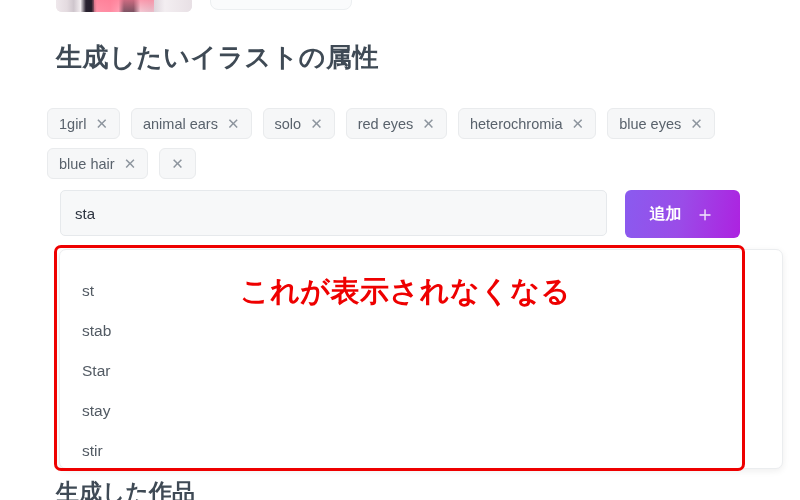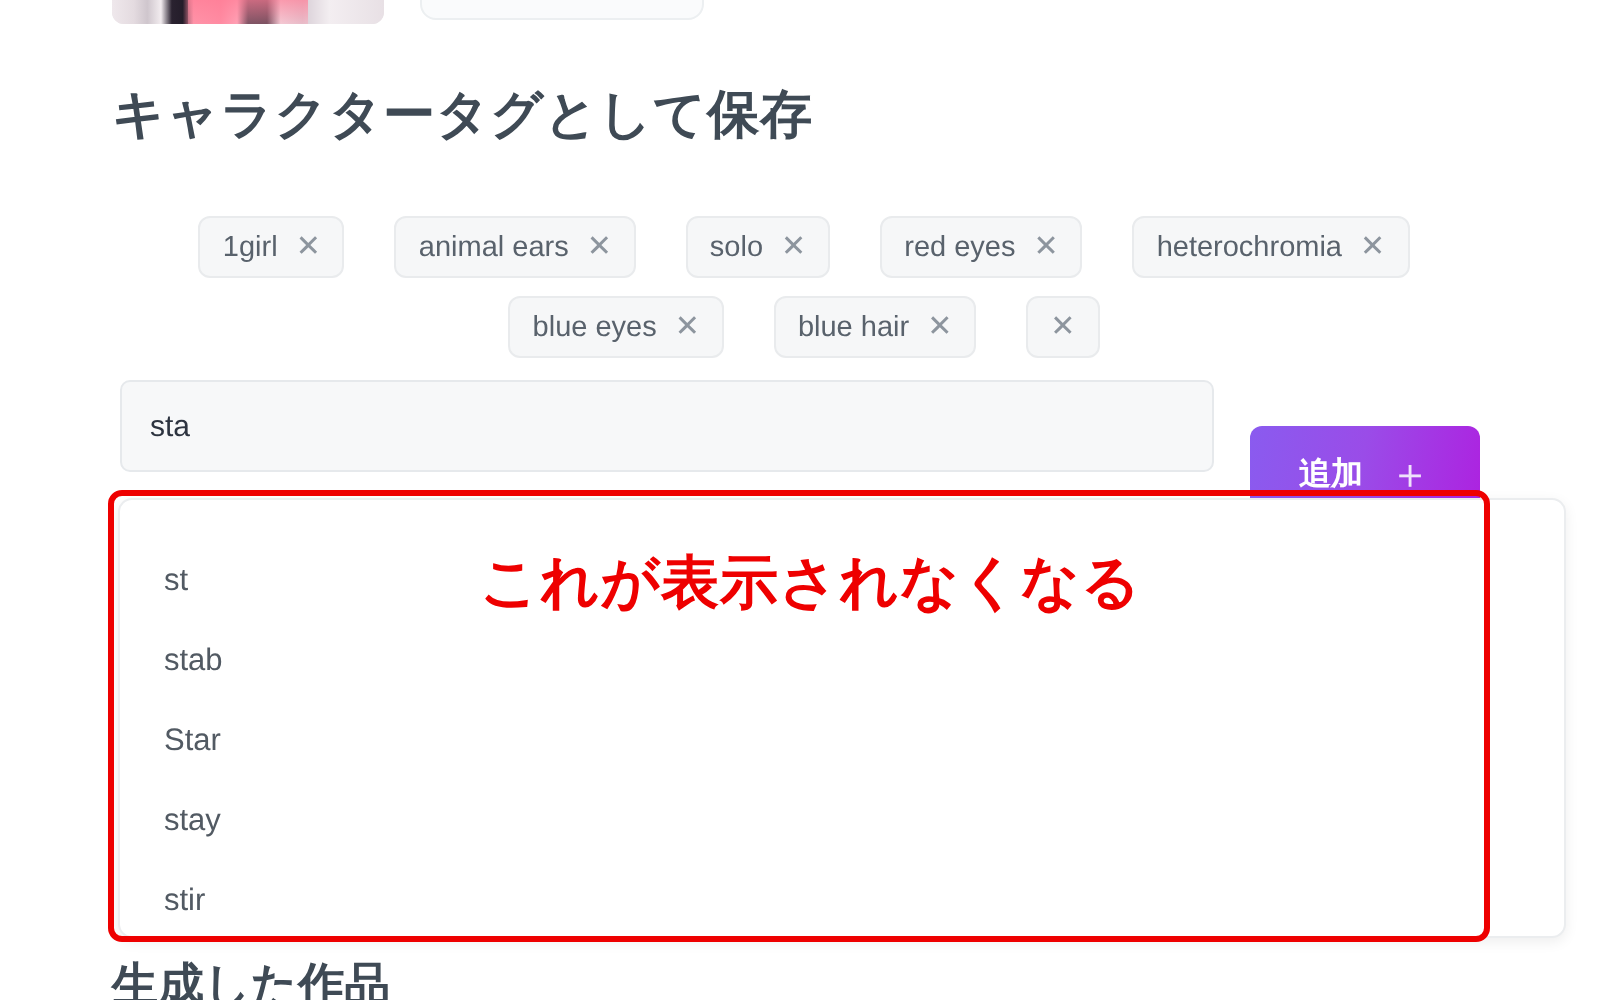--- a/index.html
+++ b/index.html
@@ -95,27 +95,26 @@
     font-size: 13px;
     color: #5b6673;
     text-decoration: underline;
     cursor: pointer;
     white-space: nowrap;
   }
 
   
   .tag-wrap {
     position: absolute;
-    left: 57px;
+    left: 47px;
     top: 108px;
     width: 690px;
     display: flex;
     flex-wrap: wrap;
-    gap: 9px 25px;
-    justify-content: center;
+    gap: 9px 11px;
   }
   .tag {
     display: inline-flex;
     align-items: center;
     gap: 9px;
     height: 29px;
     padding: 0 11px;
     background: #f6f7f8;
     border: 1px solid #e9ebed;
     border-radius: 6px;
@@ -169,21 +168,20 @@
     background: linear-gradient(100deg, #8a5bef 0%, #9a4ce8 48%, #ad22e0 100%);
     color: #ffffff;
     font-size: 16px;
     font-weight: bold;
     display: flex;
     align-items: center;
     justify-content: center;
     gap: 13px;
     cursor: pointer;
     font-family: Liberation Serif, serif;
-    margin-top: 23px;
   }
   .add-btn .plus {
     font-size: 21px;
     font-weight: 300;
     line-height: 1;
     color: #efe2fb;
   }
 
   
   .suggest-panel {
@@ -248,21 +246,21 @@
 
 <div id="app">
 
   <div class="top-row">
     <div class="thumb-card">
       <div class="thumb-art"></div>
     </div>
     <div class="ghost-card"></div>
   </div>
 
-  <div class="section-title">キャラクタータグとして保存</div>
+  <div class="section-title">生成したいイラストの属性</div>
 
 
   <div class="tag-wrap">
     <span class="tag">
       <span>1girl</span>
       <span class="tag-x">✕</span>
     </span>
     <span class="tag">
       <span>animal ears</span>
       <span class="tag-x">✕</span>

